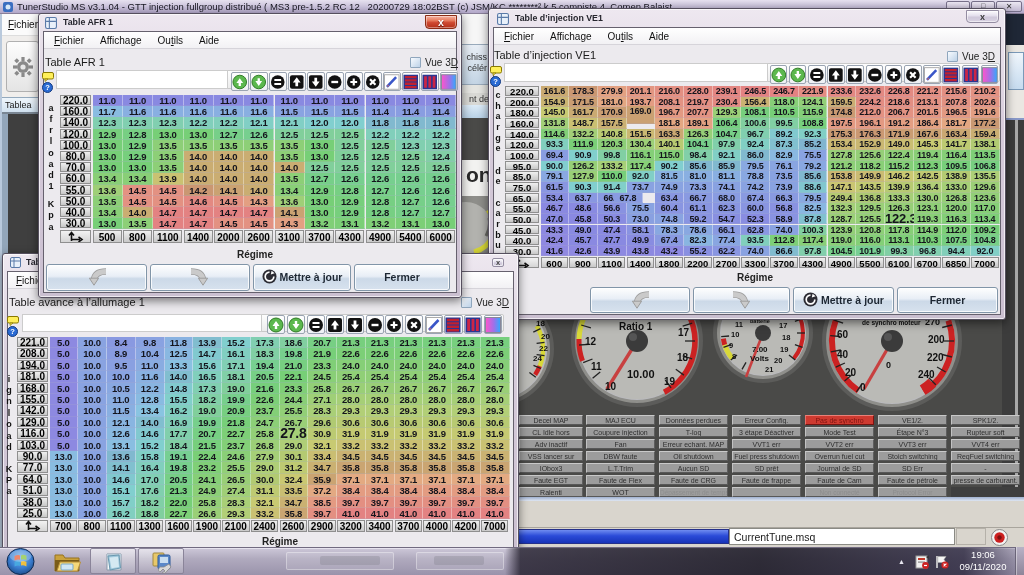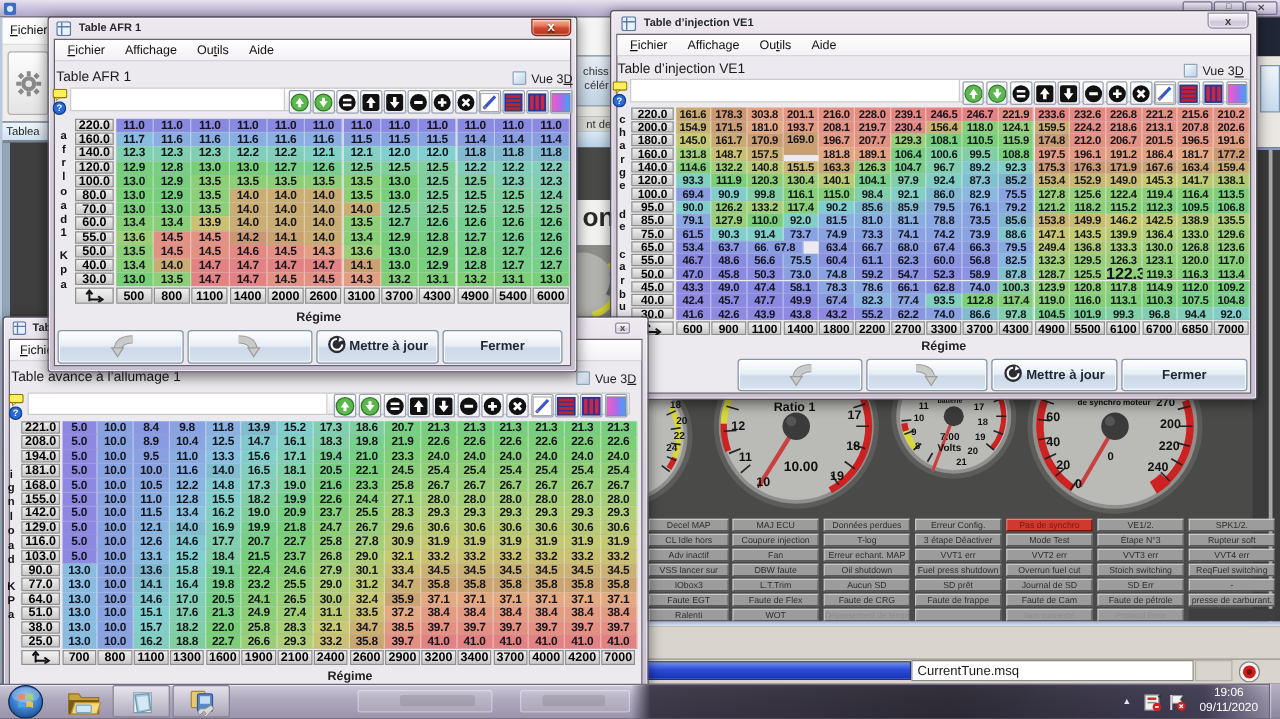--- a/index.html
+++ b/index.html
@@ -26,20 +26,21 @@
 .ind{position:absolute;background:#9c9c9c;border-top:1px solid #c9c9c9;border-left:1px solid #c2c2c2;border-right:1px solid #5e5e5e;border-bottom:1px solid #585858;color:#2e2e2e;font-size:7px;text-align:center;overflow:hidden;white-space:nowrap}
 .gtxt{position:absolute;font-weight:bold;color:#111;text-align:center}
 </style></head><body>
 
 <div class="abs" style="left:0;top:0;width:1024px;height:575px;background:#4a4a48"></div>
 <div class="abs" style="left:0;top:0;width:1024px;height:14px;background:linear-gradient(#e6e1ef,#c5bcd7 60%,#b3a8c9);border-bottom:1px solid #8a8099">
 <svg class="abs" style="left:3px;top:2px" width="10" height="10" viewBox="0 0 10 10">
       <rect width="10" height="10" rx="2" fill="#3a6ec0"></rect>
       <circle cx="5" cy="5" r="2.5" fill="#d8e8f8"></circle>
     </svg>
+<div class="abs" style="left:17px;top:1px;font-size:9.5px;color:#15151f;white-space:nowrap">TunerStudio MS v3.1.04 - GTT injection fullgroup distribué ( MS3 pre-1.5.2 RC 12&nbsp;&nbsp; 20200729 18:02BST (c) JSM/KC ********² k 5 compiste&nbsp;4. Comen Balaist</div>
 </div>
 <div class="abs" style="left:946px;top:1px;width:24px;height:11px;background:linear-gradient(#ece8f2,#c2b9d2);border:1px solid #77708a;border-radius:2px"></div>
 <div class="abs" style="left:971px;top:1px;width:24px;height:11px;background:linear-gradient(#ece8f2,#c2b9d2);border:1px solid #77708a;border-radius:2px;font-size:7px;text-align:center;color:#333">□</div>
 <div class="abs" style="left:996px;top:1px;width:26px;height:11px;background:linear-gradient(#ece8f2,#c2b9d2);border:1px solid #77708a;border-radius:2px;font-size:8px;text-align:center;color:#333;line-height:10px">✕</div>
 <div class="abs" style="left:0;top:14px;width:42px;height:22px;background:#fbfbfb;border-bottom:1px solid #ddd">
     <div style="position:absolute;left:8px;top:5px;font-size:10px;color:#111"><u>F</u>ichier</div>
   </div>
 <div class="abs" style="left:0;top:36px;width:42px;height:61px;background:#f0eeec"></div>
 <div class="abs" style="left:6px;top:41px;width:33px;height:51px;background:linear-gradient(#fdfdfd,#e4e4e4);border:1px solid #b0b0b0;border-radius:3px">
 <svg style="position:absolute;left:5px;top:14px" width="22" height="22" viewBox="0 0 22 22">
@@ -369,21 +370,21 @@
 <div class="hc" style="left:505px;top:171.2px;width:34px;height:9.7px;font-size:9.5px;line-height:9.7px">85.0</div>
 <div class="hc" style="left:505px;top:181.9px;width:34px;height:9.7px;font-size:9.5px;line-height:9.7px">75.0</div>
 <div class="hc" style="left:505px;top:192.5px;width:34px;height:9.7px;font-size:9.5px;line-height:9.7px">65.0</div>
 <div class="hc" style="left:505px;top:203.2px;width:34px;height:9.7px;font-size:9.5px;line-height:9.7px">55.0</div>
 <div class="hc" style="left:505px;top:213.8px;width:34px;height:9.7px;font-size:9.5px;line-height:9.7px">50.0</div>
 <div class="hc" style="left:505px;top:224.5px;width:34px;height:9.7px;font-size:9.5px;line-height:9.7px">45.0</div>
 <div class="hc" style="left:505px;top:235.1px;width:34px;height:9.7px;font-size:9.5px;line-height:9.7px">40.0</div>
 <div class="hc" style="left:505px;top:245.8px;width:34px;height:9.7px;font-size:9.5px;line-height:9.7px">30.0</div>
 <div class="dc" style="left:540.5px;top:86.0px;width:28.70px;height:10.65px;background:hsl(38,45%,62%);font-size:9.0px;line-height:10.7px">161.6</div>
 <div class="dc" style="left:569.2px;top:86.0px;width:28.70px;height:10.65px;background:hsl(25,45%,62%);font-size:9.0px;line-height:10.7px">178.3</div>
-<div class="dc" style="left:597.9px;top:86.0px;width:28.70px;height:10.65px;background:hsl(19,63%,70%);font-size:9.0px;line-height:10.7px">303.8</div>
+<div class="dc" style="left:597.9px;top:86.0px;width:28.70px;height:10.65px;background:hsl(19,63%,70%);font-size:9.0px;line-height:10.7px">279.9</div>
 <div class="dc" style="left:626.6px;top:86.0px;width:28.70px;height:10.65px;background:hsl(12,63%,70%);font-size:9.0px;line-height:10.7px">201.1</div>
 <div class="dc" style="left:655.3px;top:86.0px;width:28.70px;height:10.65px;background:hsl(8,63%,70%);font-size:9.0px;line-height:10.7px">216.0</div>
 <div class="dc" style="left:684.0px;top:86.0px;width:28.70px;height:10.65px;background:hsl(5,63%,70%);font-size:9.0px;line-height:10.7px">228.0</div>
 <div class="dc" style="left:712.7px;top:86.0px;width:28.70px;height:10.65px;background:hsl(2,63%,70%);font-size:9.0px;line-height:10.7px">239.1</div>
 <div class="dc" style="left:741.4px;top:86.0px;width:28.70px;height:10.65px;background:hsl(0,63%,70%);font-size:9.0px;line-height:10.7px">246.5</div>
 <div class="dc" style="left:770.1px;top:86.0px;width:28.70px;height:10.65px;background:hsl(0,63%,70%);font-size:9.0px;line-height:10.7px">246.7</div>
 <div class="dc" style="left:798.8px;top:86.0px;width:28.70px;height:10.65px;background:hsl(6,63%,70%);font-size:9.0px;line-height:10.7px">221.9</div>
 <div class="dc" style="left:827.5px;top:86.0px;width:28.70px;height:10.65px;background:hsl(3,63%,70%);font-size:9.0px;line-height:10.7px">233.6</div>
 <div class="dc" style="left:856.2px;top:86.0px;width:28.70px;height:10.65px;background:hsl(4,63%,70%);font-size:9.0px;line-height:10.7px">232.6</div>
 <div class="dc" style="left:884.9px;top:86.0px;width:28.70px;height:10.65px;background:hsl(5,63%,70%);font-size:9.0px;line-height:10.7px">226.8</div>
@@ -932,21 +933,21 @@
 <div class="dc" style="left:452.0px;top:416.8px;width:28.75px;height:11.40px;background:hsl(72,45%,62%);font-size:9.5px;line-height:11.4px">30.6</div>
 <div class="dc" style="left:480.8px;top:416.8px;width:28.75px;height:11.40px;background:hsl(72,45%,62%);font-size:9.5px;line-height:11.4px">30.6</div>
 <div class="dc" style="left:49.5px;top:428.2px;width:28.75px;height:11.40px;background:hsl(243,60%,71%);font-size:9.5px;line-height:11.4px">5.0</div>
 <div class="dc" style="left:78.2px;top:428.2px;width:28.75px;height:11.40px;background:hsl(222,60%,71%);font-size:9.5px;line-height:11.4px">10.0</div>
 <div class="dc" style="left:107.0px;top:428.2px;width:28.75px;height:11.40px;background:hsl(207,60%,71%);font-size:9.5px;line-height:11.4px">12.6</div>
 <div class="dc" style="left:135.8px;top:428.2px;width:28.75px;height:11.40px;background:hsl(186,45%,66%);font-size:9.5px;line-height:11.4px">14.6</div>
 <div class="dc" style="left:164.5px;top:428.2px;width:28.75px;height:11.40px;background:hsl(153,45%,66%);font-size:9.5px;line-height:11.4px">17.7</div>
 <div class="dc" style="left:193.2px;top:428.2px;width:28.75px;height:11.40px;background:hsl(129,48%,64%);font-size:9.5px;line-height:11.4px">20.7</div>
 <div class="dc" style="left:222.0px;top:428.2px;width:28.75px;height:11.40px;background:hsl(116,48%,64%);font-size:9.5px;line-height:11.4px">22.7</div>
 <div class="dc" style="left:250.8px;top:428.2px;width:28.75px;height:11.40px;background:hsl(101,48%,64%);font-size:9.5px;line-height:11.4px">25.8</div>
-<div class="dc" style="left:279.5px;top:428.2px;width:28.75px;height:11.40px;background:hsl(89,48%,64%);font-size:10px;line-height:11.4px">27.8</div>
+<div class="dc" style="left:279.5px;top:428.2px;width:28.75px;height:11.40px;background:hsl(89,48%,64%);font-size:14px;line-height:11.4px">27.8</div>
 <div class="dc" style="left:308.2px;top:428.2px;width:28.75px;height:11.40px;background:hsl(70,45%,62%);font-size:9.5px;line-height:11.4px">30.9</div>
 <div class="dc" style="left:337.0px;top:428.2px;width:28.75px;height:11.40px;background:hsl(63,45%,62%);font-size:9.5px;line-height:11.4px">31.9</div>
 <div class="dc" style="left:365.8px;top:428.2px;width:28.75px;height:11.40px;background:hsl(63,45%,62%);font-size:9.5px;line-height:11.4px">31.9</div>
 <div class="dc" style="left:394.5px;top:428.2px;width:28.75px;height:11.40px;background:hsl(63,45%,62%);font-size:9.5px;line-height:11.4px">31.9</div>
 <div class="dc" style="left:423.2px;top:428.2px;width:28.75px;height:11.40px;background:hsl(63,45%,62%);font-size:9.5px;line-height:11.4px">31.9</div>
 <div class="dc" style="left:452.0px;top:428.2px;width:28.75px;height:11.40px;background:hsl(63,45%,62%);font-size:9.5px;line-height:11.4px">31.9</div>
 <div class="dc" style="left:480.8px;top:428.2px;width:28.75px;height:11.40px;background:hsl(63,45%,62%);font-size:9.5px;line-height:11.4px">31.9</div>
 <div class="dc" style="left:49.5px;top:439.6px;width:28.75px;height:11.40px;background:hsl(243,60%,71%);font-size:9.5px;line-height:11.4px">5.0</div>
 <div class="dc" style="left:78.2px;top:439.6px;width:28.75px;height:11.40px;background:hsl(222,60%,71%);font-size:9.5px;line-height:11.4px">10.0</div>
 <div class="dc" style="left:107.0px;top:439.6px;width:28.75px;height:11.40px;background:hsl(204,60%,71%);font-size:9.5px;line-height:11.4px">13.1</div>

